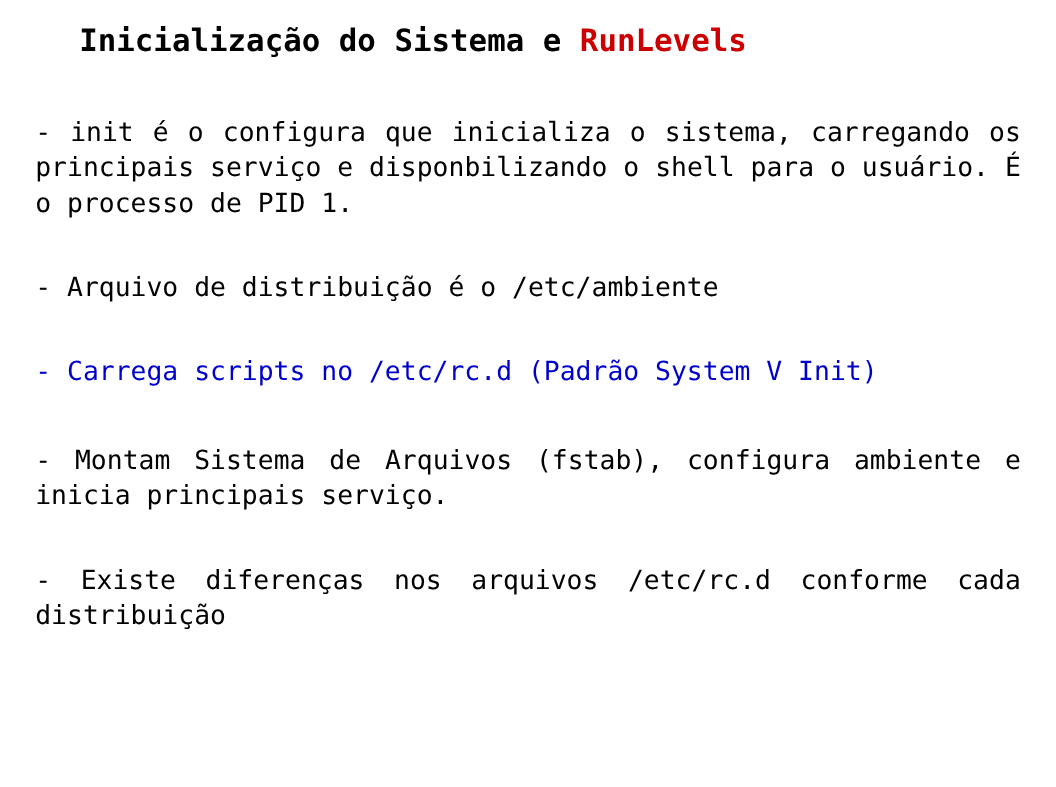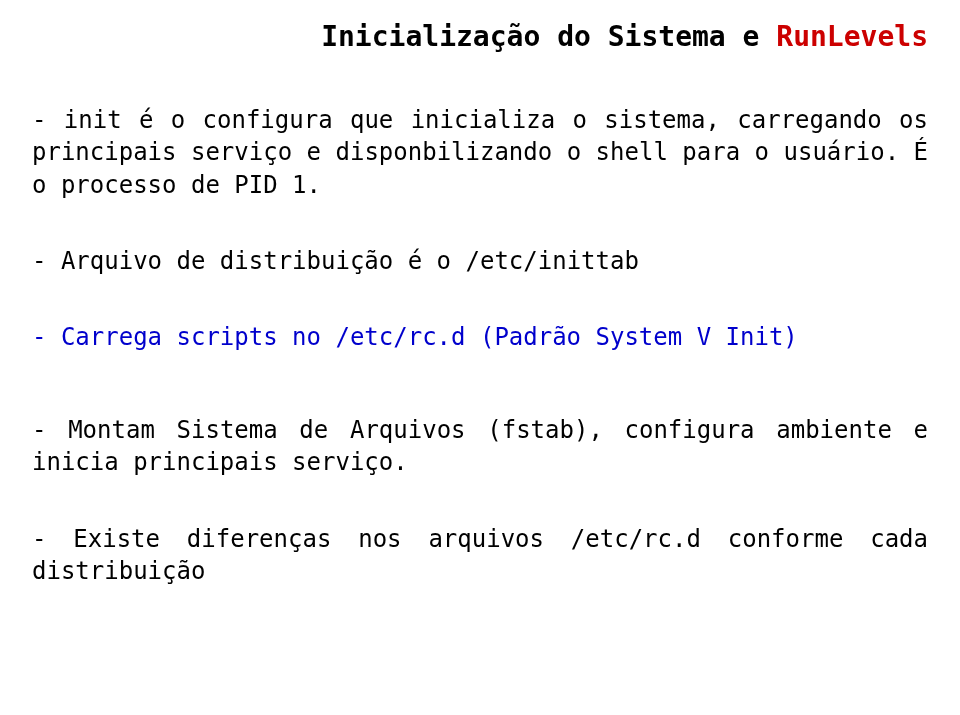--- a/index.html
+++ b/index.html
@@ -11,21 +11,21 @@
       width: 960px;
       height: 715px;
       background: #ffffff;
       font-family: "DejaVu Sans Mono", "Courier New", monospace;
       font-size: 24px;
       line-height: 1.35;
       color: #000000;
       padding: 18px 32px 18px 32px;
     }
     .title {
-      text-align: right;
+      text-align: left;
       font-size: 28px;
       font-weight: bold;
       margin-bottom: 48px;
       padding-left: 40px;
     }
     .title .black {
       color: #000000;
     }
     .title .red {
       color: #cc0000;
@@ -33,40 +33,40 @@
     .para {
       text-align: justify;
       margin-bottom: 44px;
     }
     .bold {
       font-weight: normal;
     }
     .blue-para {
       color: #0000cc;
       text-align: justify;
-      margin-bottom: 60px;
+      margin-bottom: 48px;
     }
     .last-para {
       text-align: justify;
       margin-bottom: 18px;
     }
   </style>
 </head>
 <body>
 
 <div class="title">
   <span class="black">Inicialização do Sistema e </span><span class="red">RunLevels</span>
 </div>
 
 <div class="para">
   <span>- init é o configura que inicializa o sistema, carregando os principais serviço e disponbilizando o shell para o usuário. É o processo de </span><span class="bold">PID 1.</span>
 </div>
 
 <div class="para">
-  <span>- Arquivo de distribuição é o </span><span class="bold">/etc/inittab</span>
+  <span>- Arquivo de distribuição é o </span><span class="bold">/etc/ambiente</span>
 </div>
 
 <div class="blue-para">
   <span>- Carrega scripts no /etc/rc.d (Padrão System V Init)</span>
 </div>
 
 <div class="para">
   <span>- Montam Sistema de Arquivos (fstab), configura ambiente e inicia principais serviço.</span>
 </div>
 

